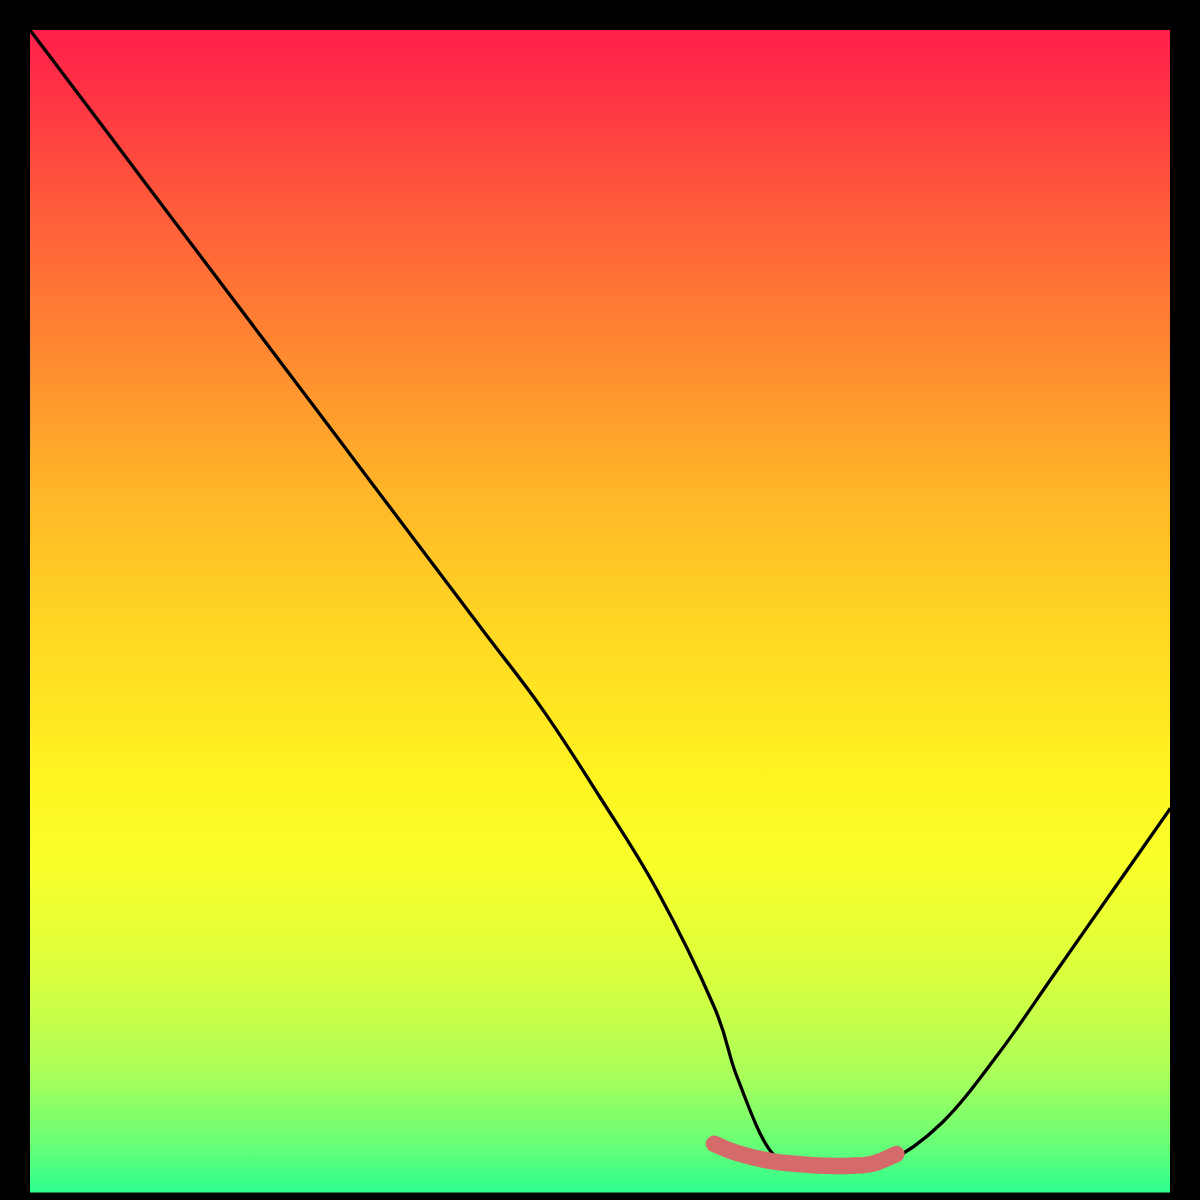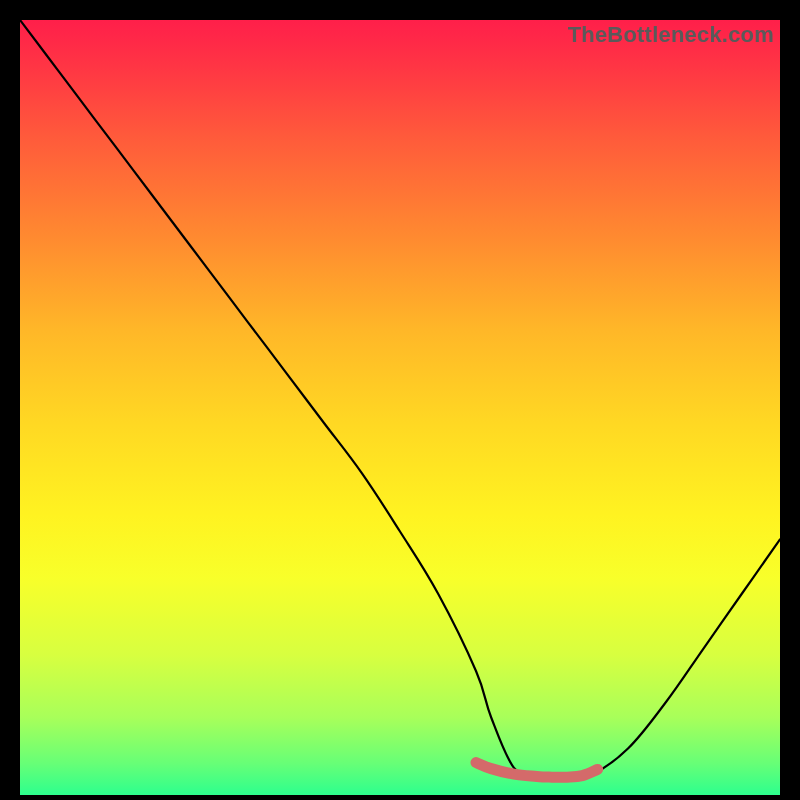--- a/index.html
+++ b/index.html
@@ -39,19 +39,18 @@
     color: #5a5a5a;
     letter-spacing: 0.2px;
     user-select: none;
   }
 </style>
 </head>
 <body>
 
 <div class="frame">
   <div class="plot">
-    <div class="watermark">TheBottleneck.com</div>
     <svg class="curve" viewBox="0 0 760 775" preserveAspectRatio="none">
       <path id="main-curve" fill="none" stroke="#000" stroke-width="2.2" stroke-linecap="round" stroke-linejoin="round" d="M 0.0 0.0 C 6.8 9.1, 24.3 32.2, 38.0 50.4 C 51.7 68.5, 62.3 82.6, 76.0 100.8 C 89.7 118.9, 100.3 133.0, 114.0 151.1 C 127.7 169.3, 138.3 183.4, 152.0 201.5 C 165.7 219.6, 176.3 233.7, 190.0 251.9 C 203.7 270.0, 214.3 284.1, 228.0 302.3 C 241.7 320.4, 252.3 334.5, 266.0 352.6 C 279.7 370.8, 290.3 384.9, 304.0 403.0 C 317.7 421.1, 328.3 433.8, 342.0 453.4 C 355.7 472.9, 366.3 489.9, 380.0 511.5 C 393.7 533.1, 404.3 548.4, 418.0 573.5 C 431.7 598.6, 446.4 628.7, 456.0 651.0 C 465.6 673.3, 464.4 680.1, 471.2 697.5 C 478.0 714.9, 485.8 737.4, 494.0 747.9 C 502.2 758.3, 510.0 754.0, 516.8 755.6 C 523.6 757.3, 526.5 756.9, 532.0 757.2 C 537.5 757.5, 540.4 757.5, 547.2 757.2 C 554.0 756.9, 559.1 760.8, 570.0 755.6 C 580.9 750.5, 594.3 741.8, 608.0 728.5 C 621.7 715.2, 632.3 700.1, 646.0 682.0 C 659.7 663.9, 670.3 647.3, 684.0 627.8 C 697.7 608.2, 708.3 593.0, 722.0 573.5 C 735.7 554.0, 753.2 529.0, 760.0 519.3"></path>
       <path id="marker-curve" fill="none" stroke="#d46a6a" stroke-width="11" stroke-linecap="round" stroke-linejoin="round" d="M 456.0 742.5 C 458.7 743.6, 464.4 746.6, 471.2 748.6 C 478.0 750.7, 485.8 752.7, 494.0 754.1 C 502.2 755.5, 510.0 755.8, 516.8 756.4 C 523.6 757.0, 526.5 757.0, 532.0 757.2 C 537.5 757.3, 541.7 757.5, 547.2 757.2 C 552.7 756.9, 556.9 757.0, 562.4 755.6 C 567.9 754.2, 574.9 750.5, 577.6 749.4"></path>
     </svg>
   </div>
 </div>
 
 </body></html>

